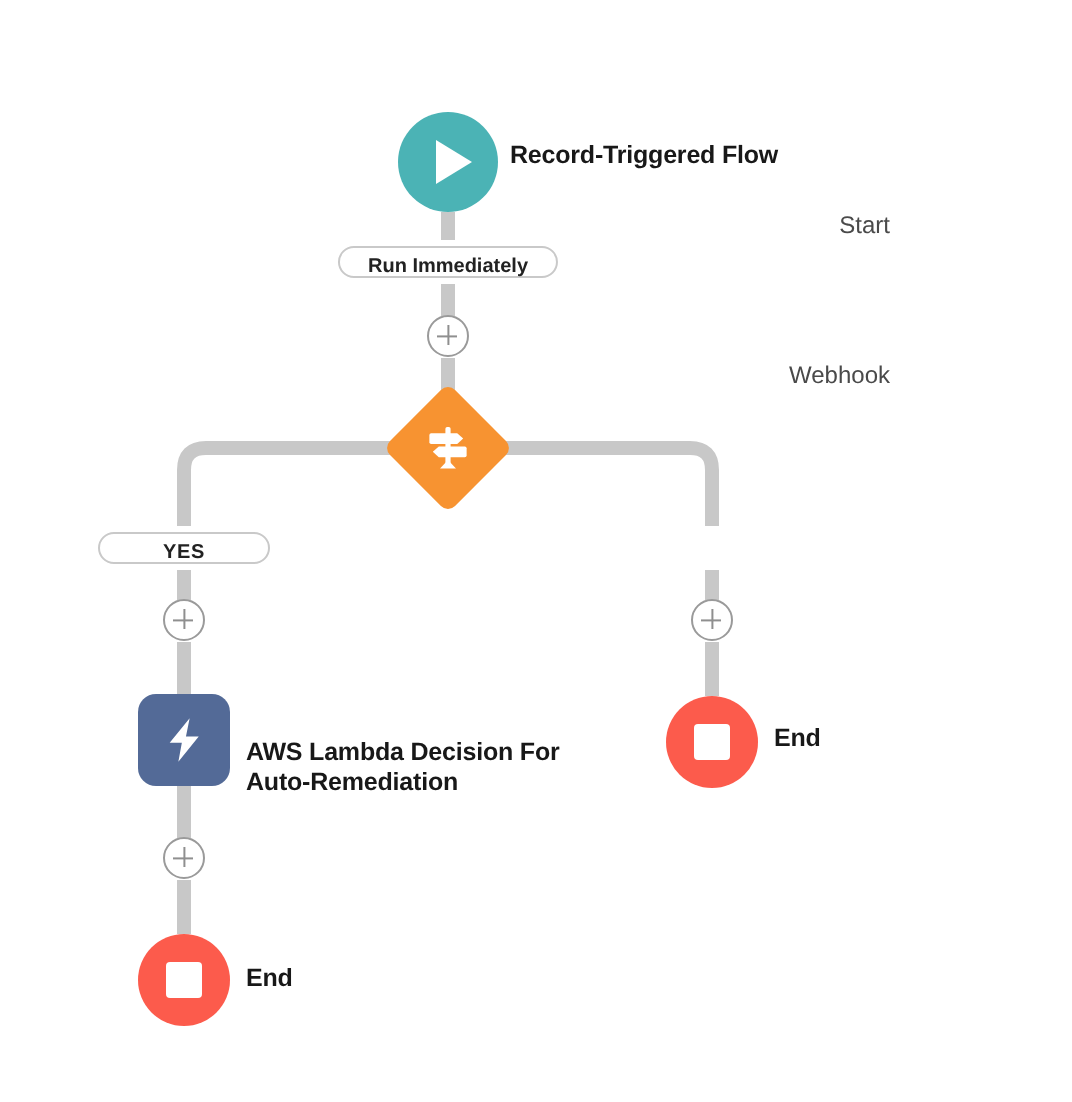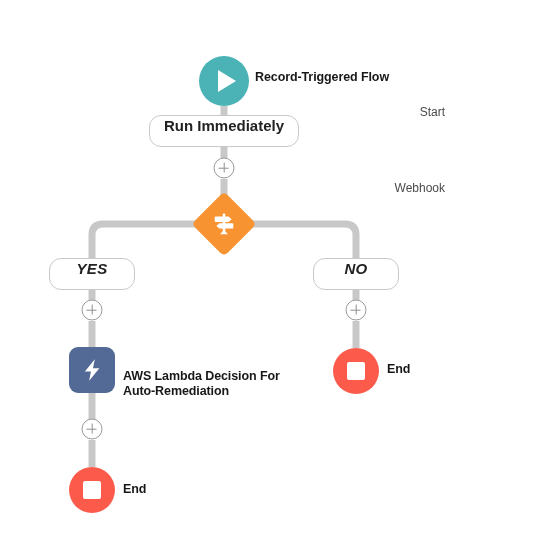--- a/index.html
+++ b/index.html
@@ -129,34 +129,33 @@
   .label-wide { width: 190px; }
   .label-narrow { width: 120px; }
 
   
   .pill {
     position: absolute;
     transform: translate(-50%, -50%);
     background: #ffffff;
     border: 1px solid #c9c9c9;
     border-radius: 12px;
-    height: 32px;
+    height: 16px;
     line-height: 20px;
     padding: 0 14px;
-    font-size: 15px;
+    font-size: 10px;
     font-weight: bold;
     color: #222222;
     text-align: center;
     box-sizing: border-box;
     white-space: nowrap;
   }
   .pill-branch {
     min-width: 86px;
     letter-spacing: 0.3px;
-    font-style: italic;
   }
 
   
   .plus-btn {
     position: absolute;
     transform: translate(-50%, -50%);
     width: 21px;
     height: 21px;
     border-radius: 50%;
     background: #ffffff;
@@ -238,21 +237,20 @@
           </g>
         </svg>
       </div>
     </div>
   </div>
   <div class="node-label label-wide" style="left:255px; top:187px;">
     <div class="node-subtitle">Webhook</div>
   </div>
 
   <div class="pill pill-branch" style="left:92px; top:274px;">YES</div>
-  <div class="pill pill-branch" style="left:356px; top:274px;">NO</div>
 
   <div class="plus-btn" style="left:92px; top:310px;"></div>
   <div class="plus-btn" style="left:356px; top:310px;"></div>
 
   <div class="node" style="left:92px; top:370px;">
     <div class="action-square">
       <svg width="26" height="26" viewBox="0 0 24 24" aria-hidden="true">
         <path d="M14.6 2.0 L5.4 13.3 H11.0 L9.4 22.0 L18.8 10.4 H12.9 Z" fill="#ffffff"></path>
       </svg>
     </div>

